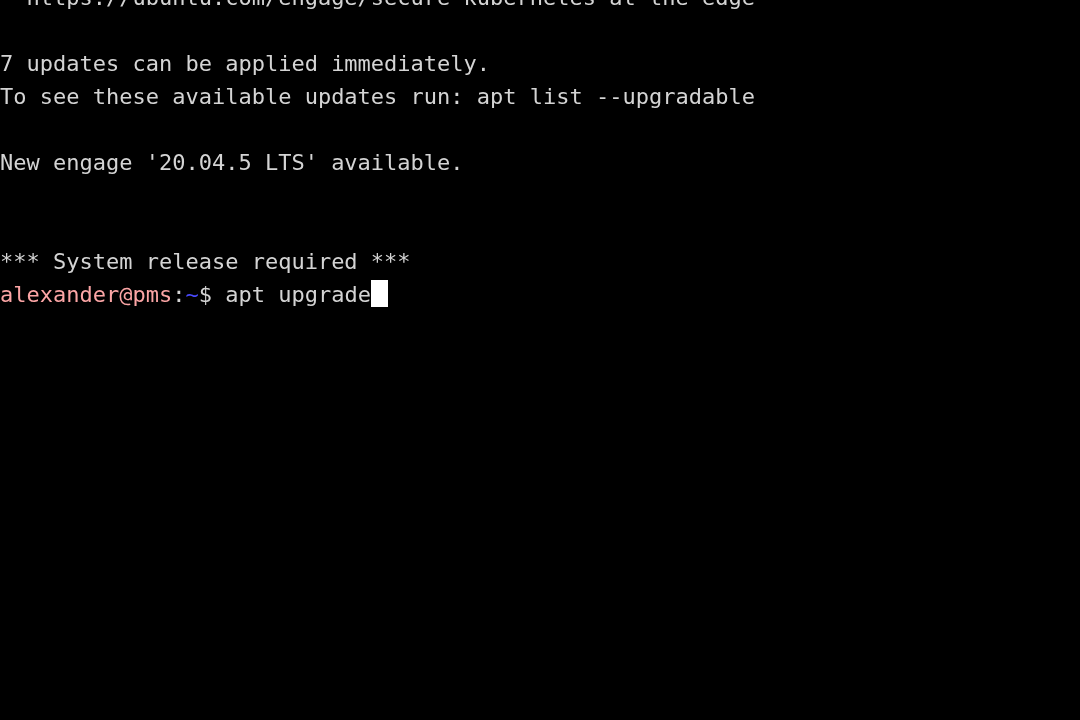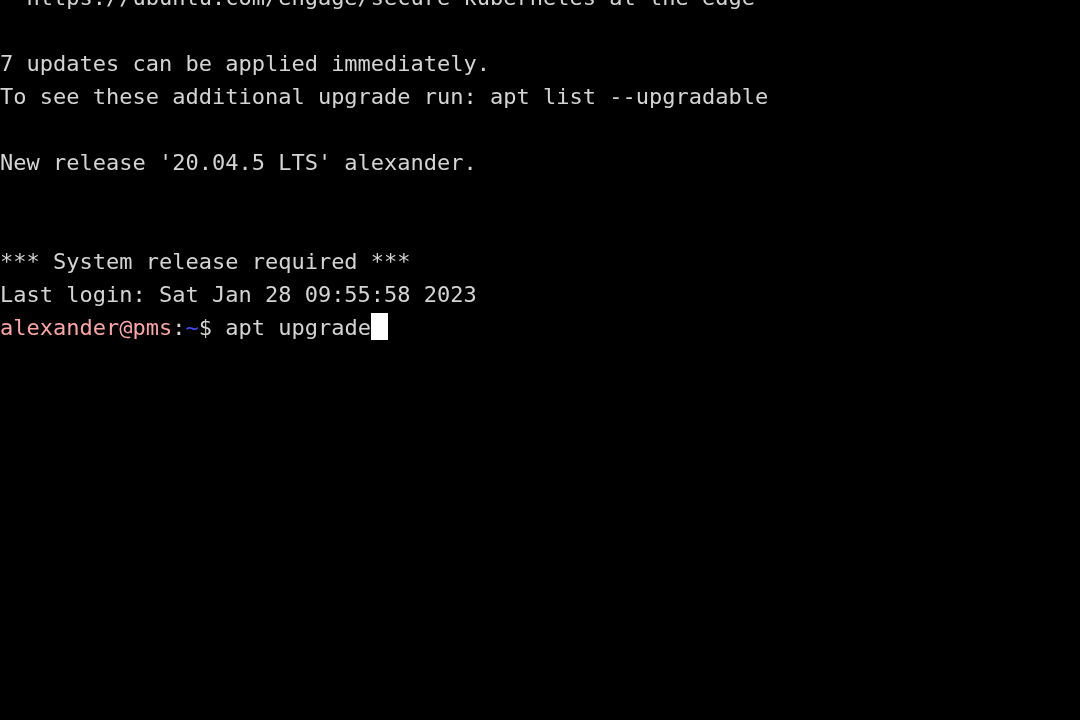--- a/index.html
+++ b/index.html
@@ -67,31 +67,30 @@
 
 <div id="terminal">
   <div id="screen-buffer">
 
     <div class="line">  https://ubuntu.com/engage/secure-kubernetes-at-the-edge</div>
 
     <div class="line blank"></div>
 
     <div class="line">7 updates can be applied immediately.</div>
 
-    <div class="line">To see these additional upgrade run: apt list --upgradable</div>
+    <div class="line">To see these available updates run: apt list --upgradable</div>
 
     <div class="line blank"></div>
 
-    <div class="line">New release '20.04.5 LTS' alexander.</div>
+    <div class="line">New engage '20.04.5 LTS' available.</div>
 
 
     <div class="line blank"></div>
 
     <div class="line blank"></div>
 
     <div class="line">*** System release required ***</div>
 
-    <div class="line">Last login: Sat Jan 28 09:55:58 2023</div>
 
     <div class="line"><span class="seg-user">alexander@pms</span><span class="seg-colon">:</span><span class="seg-path">~</span><span class="seg-default">$</span><span class="seg-default"> apt upgrade</span><span class="cursor-block"></span></div>
 
   </div>
 </div>
 
 </body></html>

